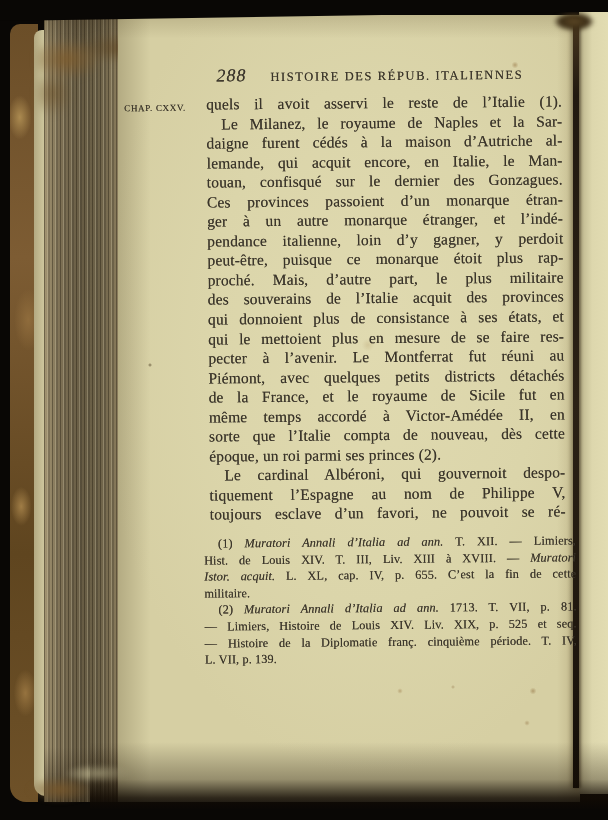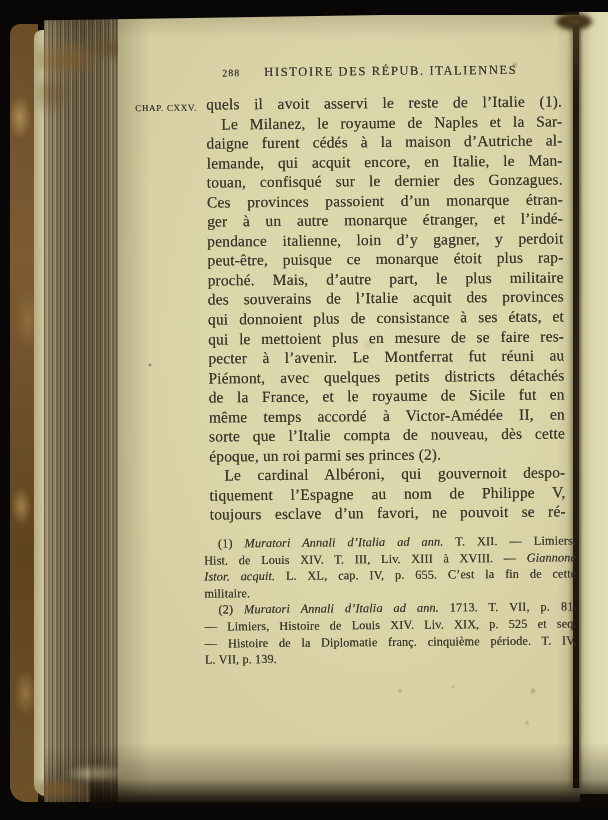--- a/index.html
+++ b/index.html
@@ -98,24 +98,24 @@
     color:#3a352b;
     transform:rotate(-0.5deg);
     transform-origin:384px 90px;
     text-shadow:0 0 0.6px rgba(58,48,35,0.75);
   }
   .header-row{
     position:absolute;left:206px;top:64px;width:356px;
     display:flex;justify-content:center;align-items:baseline;gap:24px;
     transform:translateX(-14px);
   }
-  .page-number{font-size:10px;letter-spacing:1px;}
+  .page-number{font-size:18px;letter-spacing:1px;font-style:italic;}
   .running-header{font-size:12.5px;letter-spacing:1.6px;}
   .chapter-margin-note{
-    position:absolute;left:135px;top:101px;
+    position:absolute;left:124px;top:101px;
     font-size:9px;letter-spacing:0.7px;white-space:nowrap;
   }
   .body-text{
     position:absolute;left:206px;top:93px;width:356px;
     font-size:15.5px;line-height:19.55px;letter-spacing:0.15px;
   }
   .ln{text-align:left;white-space:nowrap;}
   .jst{text-align:justify;text-align-last:justify;white-space:normal;}
   .ind{padding-left:15px;}
   .footnote-block{
@@ -166,21 +166,21 @@
     <div class="ln jst">même temps accordé à Victor-Amédée II, en</div>
     <div class="ln jst">sorte que l’Italie compta de nouveau, dès cette</div>
     <div class="ln">époque, un roi parmi ses princes (2).</div>
     <div class="ln jst ind">Le cardinal Albéroni, qui gouvernoit despo-</div>
     <div class="ln jst">tiquement l’Espagne au nom de Philippe V,</div>
     <div class="ln jst">toujours esclave d’un favori, ne pouvoit se ré-</div>
   </div>
 
   <div class="footnote-block">
     <div class="ln jst fn-ind"><span>(1) </span><span class="it">Muratori Annali d’Italia ad ann.</span><span> T. XII. — Limiers,</span></div>
-    <div class="ln jst"><span>Hist. de Louis XIV. T. III, Liv. XIII à XVIII. — </span><span class="it">Giannone</span></div>
+    <div class="ln jst"><span>Hist. de Louis XIV. T. III, Liv. XIII à XVIII. — </span><span class="it">Muratori</span></div>
     <div class="ln jst"><span class="it">Istor. acquit.</span><span> L. XL, cap. IV, p. 655. C’est la fin de cette</span></div>
     <div class="ln"><span>militaire.</span></div>
     <div class="ln jst fn-ind"><span>(2) </span><span class="it">Muratori Annali d’Italia ad ann.</span><span> 1713. T. VII, p. 81.</span></div>
     <div class="ln jst"><span>— Limiers, Histoire de Louis XIV. Liv. XIX, p. 525 et seq.</span></div>
     <div class="ln jst"><span>— Histoire de la Diplomatie franç. cinquième période. T. IV,</span></div>
     <div class="ln"><span>L. VII, p. 139.</span></div>
   </div>
 
 </div>
 

